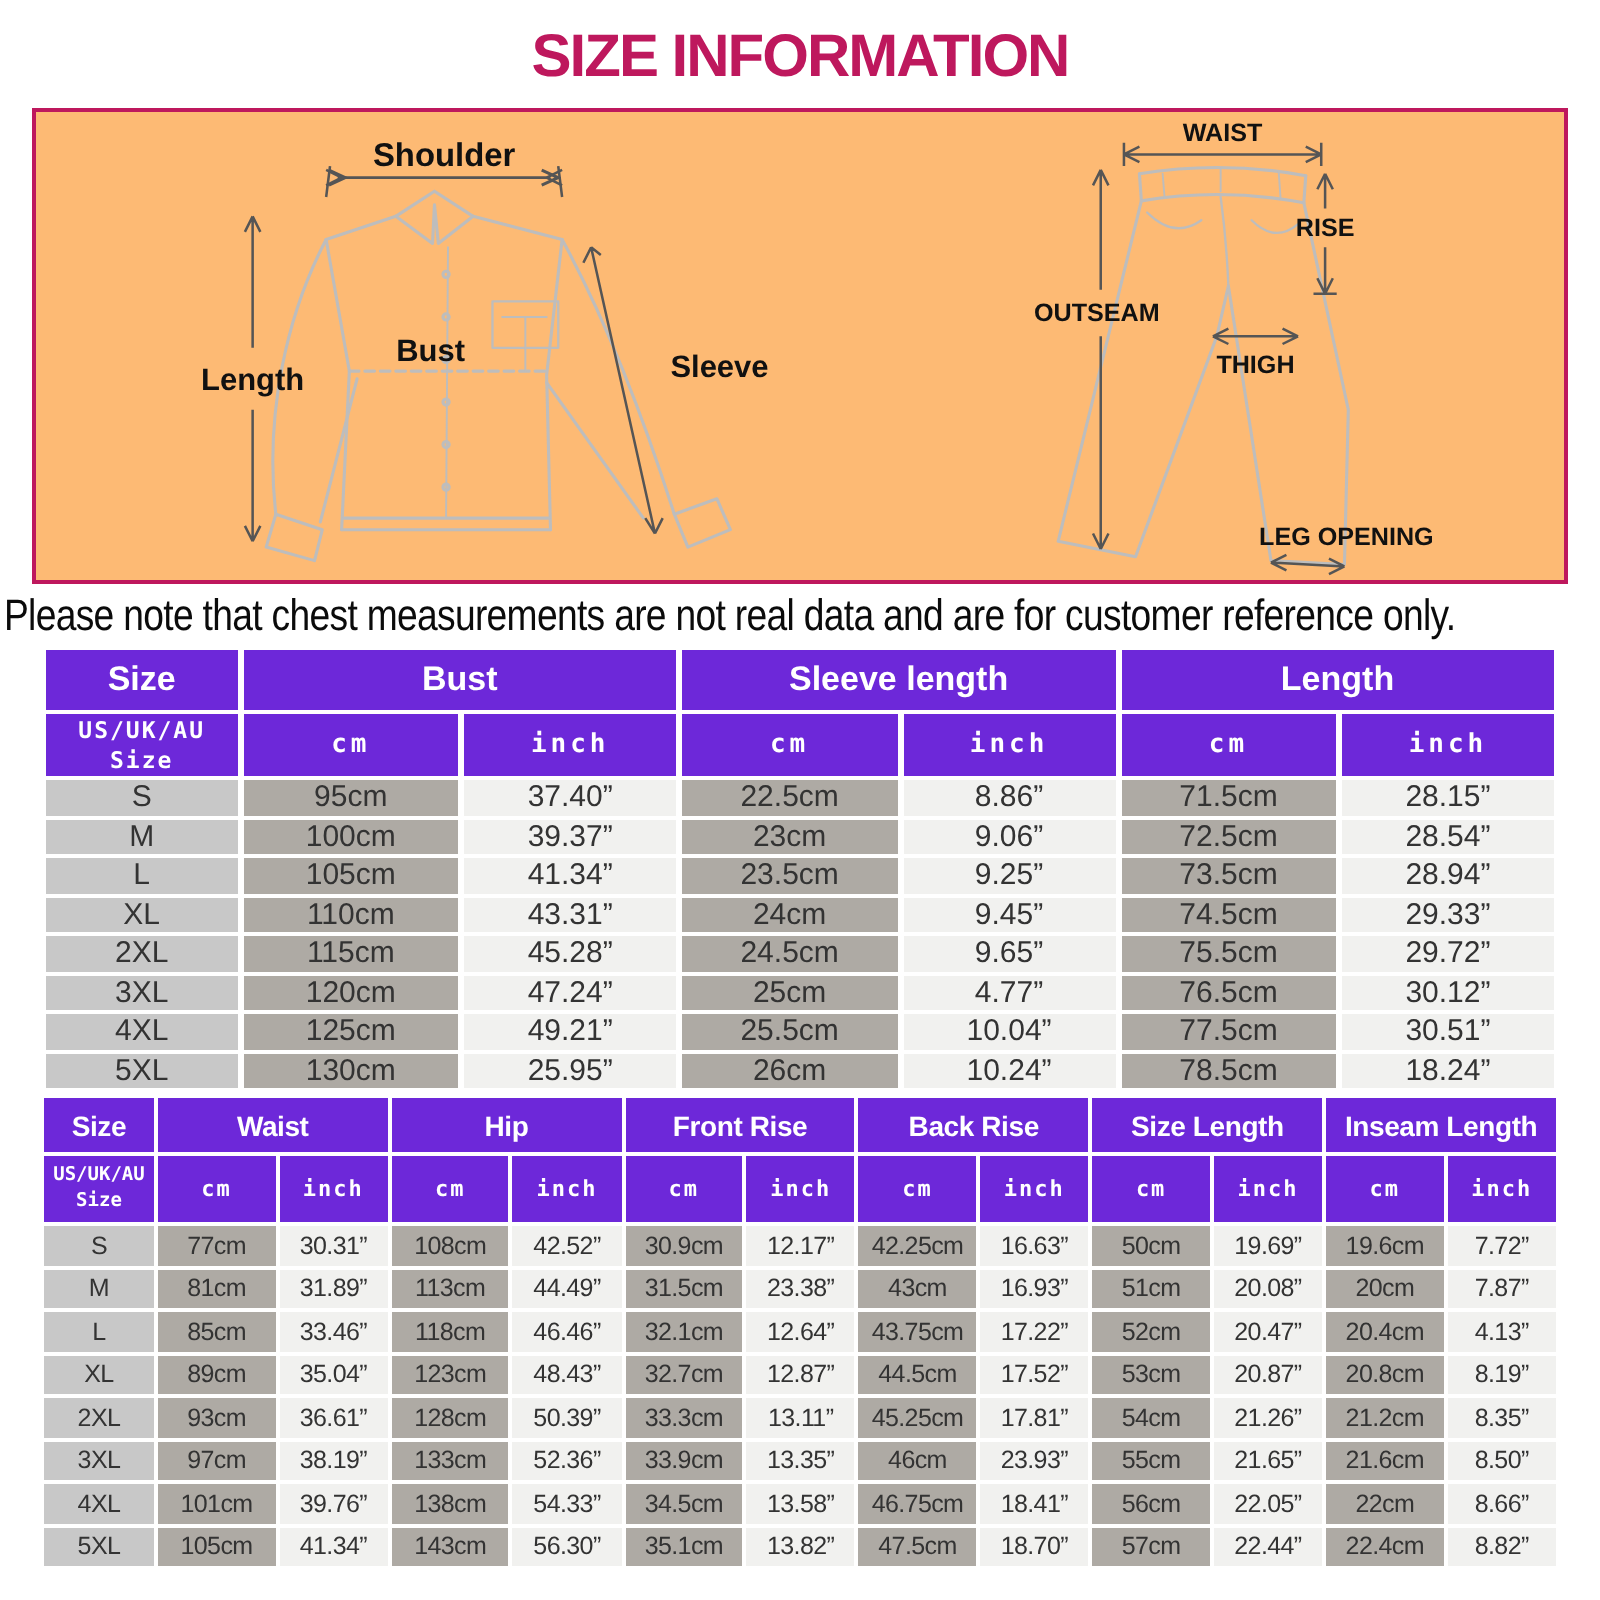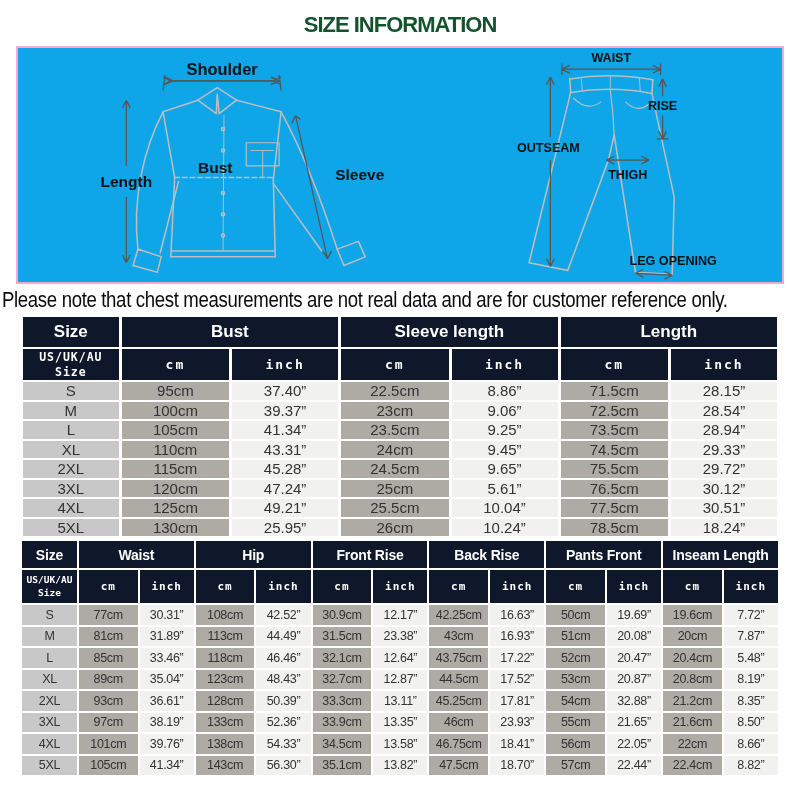--- a/index.html
+++ b/index.html
@@ -3,42 +3,42 @@
 <meta charset="utf-8">
 <style>
   html,body{margin:0;padding:0;}
   body{
     width:800px;height:800px;background:#ffffff;overflow:hidden;
     font-family:"Liberation Sans", sans-serif;color:#333;
     -webkit-font-smoothing:antialiased;
   }
   .page-title{
     margin:12px 0 8px 0;text-align:center;
-    font-size:22px;font-weight:bold;letter-spacing:-1px;color:#14532d;
+    font-size:30px;font-weight:bold;letter-spacing:-1px;color:#be185d;
   }
   .diagram-box{
-    margin:0 16px;height:234px;border:2px solid #f9a8d4;background:#0ea5e9;
+    margin:0 16px;height:234px;border:2px solid #be185d;background:#fdba74;
     display:flex;align-items:stretch;position:relative;gap:29px;
   }
   .diagram-box svg{display:block;height:232px;}
   .diag-label{font-family:"Liberation Sans",sans-serif;font-weight:bold;fill:#111;}
   .diag-stroke{stroke:#bdbdbd;fill:none;stroke-width:1.6;stroke-linejoin:round;stroke-linecap:round;}
   .arrow{stroke:#555;fill:none;stroke-width:1.3;}
   .note{
     margin:3px 0 2px 2px;white-space:nowrap;
     font-size:22px;color:#0b0b0b;letter-spacing:-0.4px;
     transform:scaleX(0.845);transform-origin:0 50%;
   }
   table.size-table{
     margin-left:20px;width:760px;table-layout:fixed;
     border-collapse:separate;background:#fff;
   }
   table.t1{border-spacing:3px 2px;margin-top:2px;}
   table.t2{border-spacing:2px 2px;margin-top:1px;}
-  .size-table th{background:#0f172a;color:#fff;font-weight:bold;text-align:center;vertical-align:middle;padding:0;}
+  .size-table th{background:#6d28d9;color:#fff;font-weight:bold;text-align:center;vertical-align:middle;padding:0;}
   .size-table td{text-align:center;vertical-align:middle;padding:0;color:#333;}
   .size-table tbody td:first-child{background:#c8c8c8;}
   .size-table tbody td:nth-child(2n){background:#aeaaa4;}
   .size-table tbody td:nth-child(2n+3){background:#f1f1ef;}
   
   .t1 col.col-size{width:13%;}
   .t1 col.col-cm{width:14.6%;}
   .t1 col.col-inch{width:14.4%;}
   .t1 th.gh{height:30px;font-size:17px;}
   .t1 th.sh{height:31px;font-family:"DejaVu Sans Mono",monospace;font-size:13px;letter-spacing:2px;}
@@ -235,21 +235,21 @@
         <td>24.5cm</td>
         <td>9.65”</td>
         <td>75.5cm</td>
         <td>29.72”</td>
       </tr>
       <tr>
         <td>3XL</td>
         <td>120cm</td>
         <td>47.24”</td>
         <td>25cm</td>
-        <td>5.61”</td>
+        <td>4.77”</td>
         <td>76.5cm</td>
         <td>30.12”</td>
       </tr>
       <tr>
         <td>4XL</td>
         <td>125cm</td>
         <td>49.21”</td>
         <td>25.5cm</td>
         <td>10.04”</td>
         <td>77.5cm</td>
@@ -282,21 +282,21 @@
       <col class="col-cm">
       <col class="col-inch">
     </colgroup>
     <thead>
       <tr>
         <th colspan="1" class="gh">Size</th>
         <th colspan="2" class="gh">Waist</th>
         <th colspan="2" class="gh">Hip</th>
         <th colspan="2" class="gh">Front Rise</th>
         <th colspan="2" class="gh">Back Rise</th>
-        <th colspan="2" class="gh">Pants Front</th>
+        <th colspan="2" class="gh">Size Length</th>
         <th colspan="2" class="gh">Inseam Length</th>
       </tr>
       <tr>
         <th class="sh">US/UK/AU Size</th>
         <th class="sh">cm</th>
         <th class="sh">inch</th>
         <th class="sh">cm</th>
         <th class="sh">inch</th>
         <th class="sh">cm</th>
         <th class="sh">inch</th>
@@ -345,21 +345,21 @@
         <td>33.46”</td>
         <td>118cm</td>
         <td>46.46”</td>
         <td>32.1cm</td>
         <td>12.64”</td>
         <td>43.75cm</td>
         <td>17.22”</td>
         <td>52cm</td>
         <td>20.47”</td>
         <td>20.4cm</td>
-        <td>5.48”</td>
+        <td>4.13”</td>
       </tr>
       <tr>
         <td>XL</td>
         <td>89cm</td>
         <td>35.04”</td>
         <td>123cm</td>
         <td>48.43”</td>
         <td>32.7cm</td>
         <td>12.87”</td>
         <td>44.5cm</td>
@@ -373,21 +373,21 @@
         <td>2XL</td>
         <td>93cm</td>
         <td>36.61”</td>
         <td>128cm</td>
         <td>50.39”</td>
         <td>33.3cm</td>
         <td>13.11”</td>
         <td>45.25cm</td>
         <td>17.81”</td>
         <td>54cm</td>
-        <td>32.88”</td>
+        <td>21.26”</td>
         <td>21.2cm</td>
         <td>8.35”</td>
       </tr>
       <tr>
         <td>3XL</td>
         <td>97cm</td>
         <td>38.19”</td>
         <td>133cm</td>
         <td>52.36”</td>
         <td>33.9cm</td>

